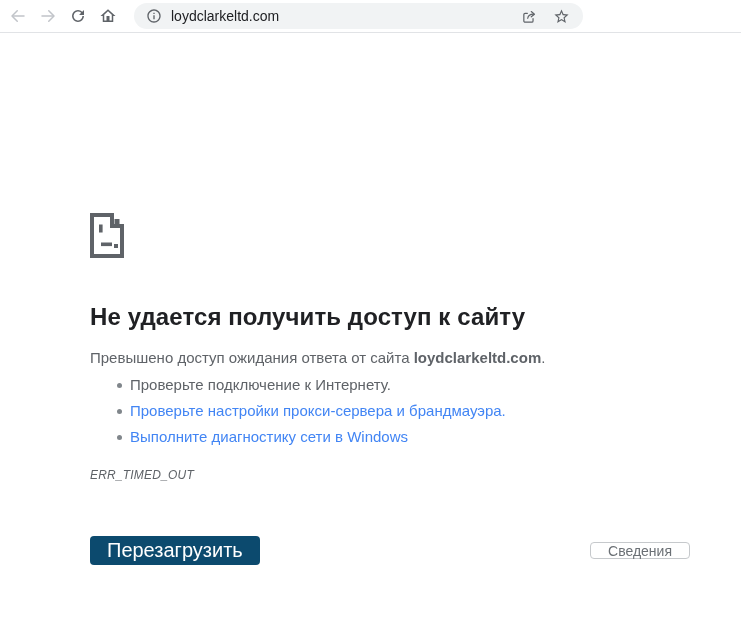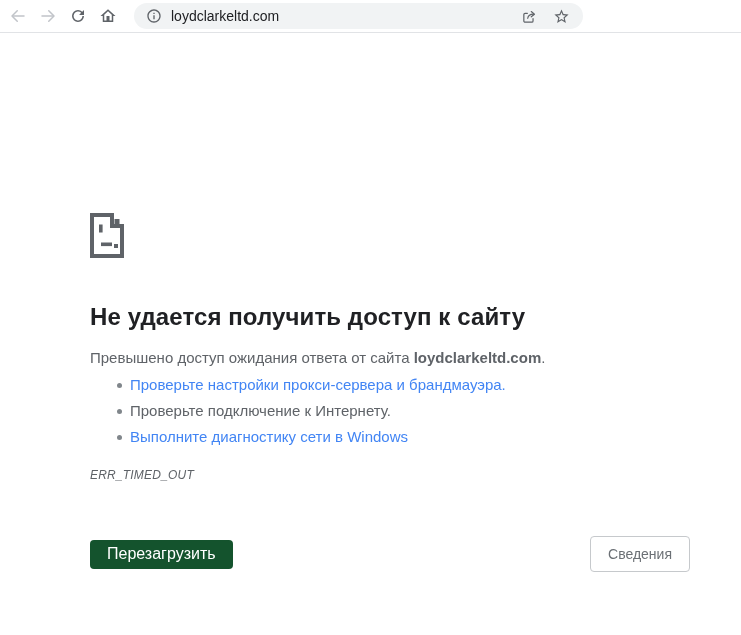--- a/index.html
+++ b/index.html
@@ -115,36 +115,36 @@
     letter-spacing: 0.2px;
     font-style: italic;
   }
   .buttons-row {
     margin-top: 54px;
     display: flex;
     align-items: center;
     justify-content: space-between;
   }
   .btn-reload {
-    background: #14532d;
+    background: #0c4a6e;
     color: #ffffff;
     border: none;
     border-radius: 4px;
     height: 29px;
     padding: 0 17px;
-    font-size: 16px;
+    font-size: 20px;
     font-family: "Liberation Sans", sans-serif;
     cursor: pointer;
   }
   .btn-details {
     background: #ffffff;
     color: #6b7075;
     border: 1px solid #c6c9cc;
     border-radius: 4px;
-    height: 36px;
+    height: 17px;
     padding: 0 17px;
     font-size: 14px;
     font-family: "Liberation Sans", sans-serif;
     cursor: pointer;
   }
 </style>
 </head>
 <body>
 
 <div class="toolbar">
@@ -221,24 +221,24 @@
     <rect x="24" y="31" width="4" height="4" fill="#5f6368"></rect>
   </svg>
 
   <h1 class="err-title">Не удается получить доступ к сайту</h1>
 
   <p class="err-message"><span>Превышено доступ ожидания ответа от сайта </span><b>loydclarkeltd.com</b><span>.</span></p>
 
 
   <ul class="suggestions">
     <li>
-      <a>Проверьте настройки прокси-сервера и брандмауэра.</a>
+      <span>Проверьте подключение к Интернету.</span>
     </li>
     <li>
-      <span>Проверьте подключение к Интернету.</span>
+      <a>Проверьте настройки прокси-сервера и брандмауэра.</a>
     </li>
     <li>
       <a>Выполните диагностику сети в Windows</a>
     </li>
   </ul>
 
   <div class="err-code">ERR_TIMED_OUT</div>
 
   <div class="buttons-row">
     <button class="btn-reload">Перезагрузить</button>

